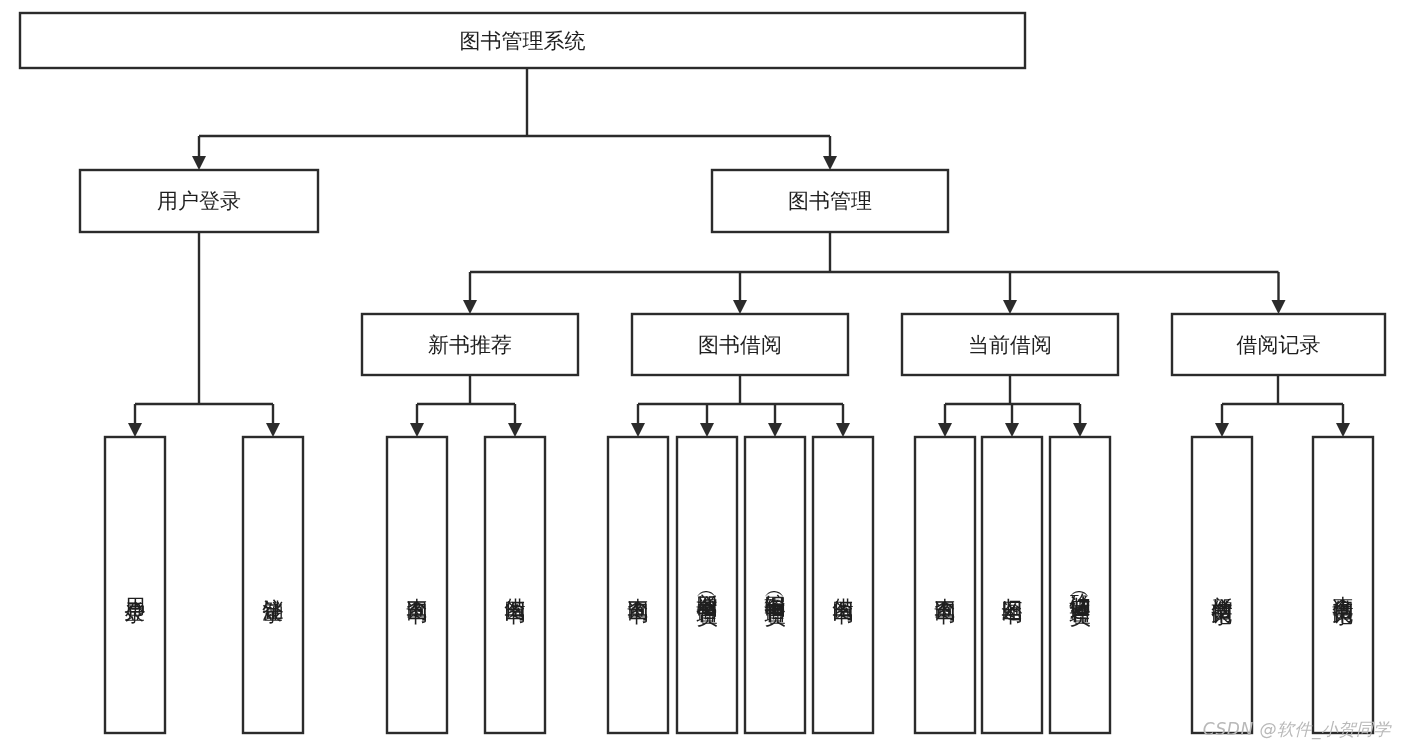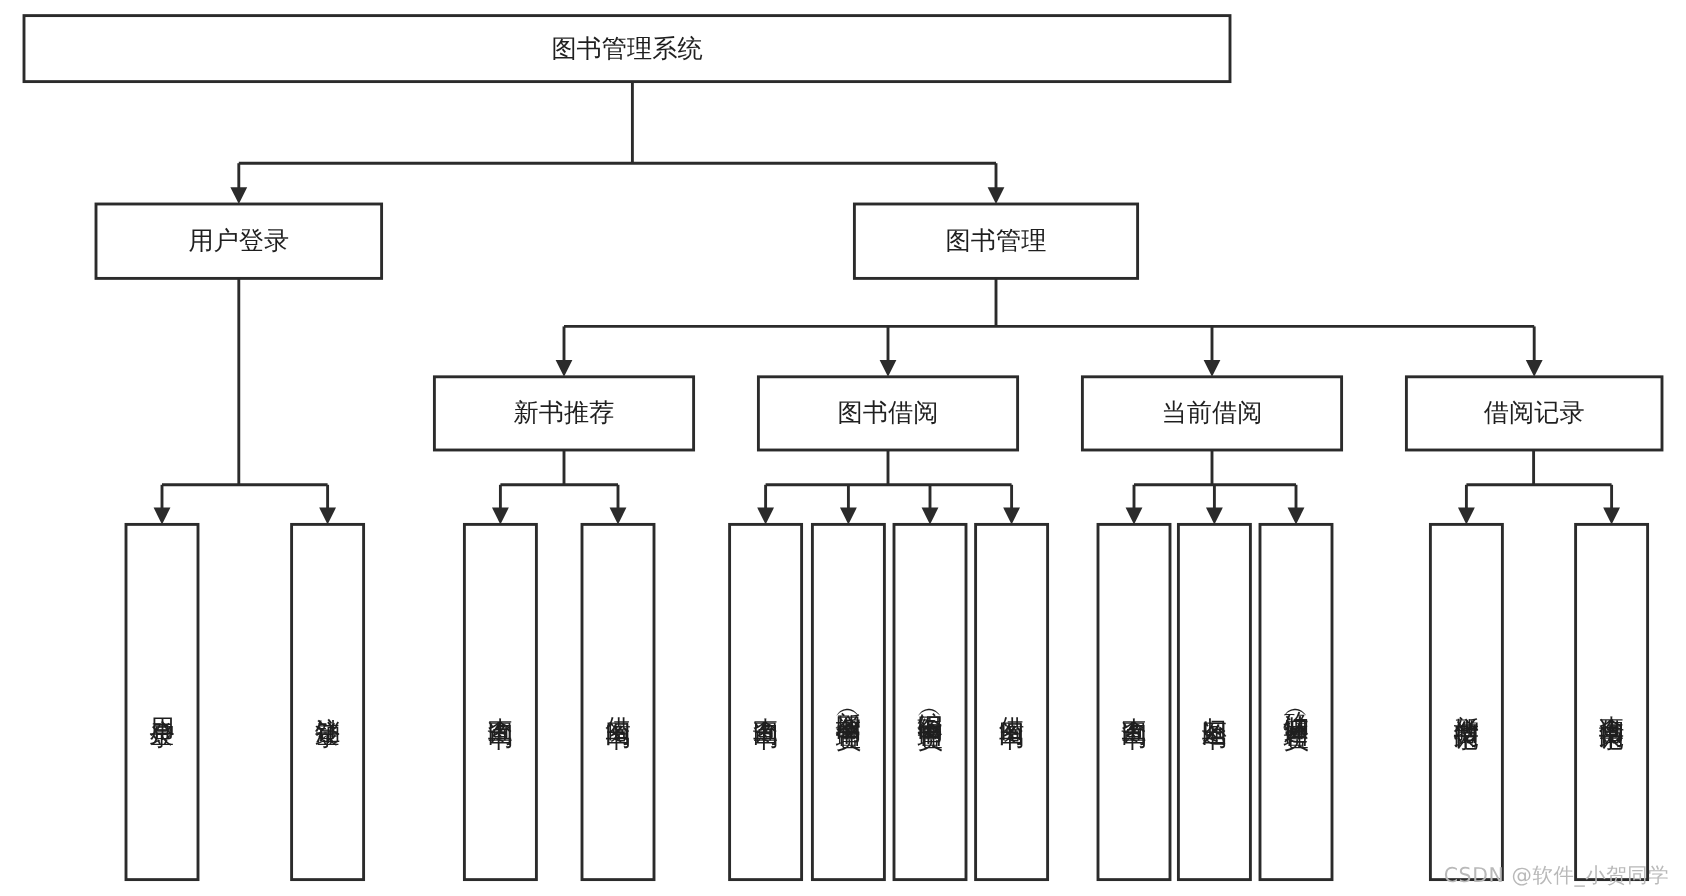--- a/index.html
+++ b/index.html
@@ -64,20 +64,21 @@
   }
   .watermark {
     position: absolute;
     right: 14px;
     bottom: 6px;
     font-family: "DejaVu Sans", "Liberation Sans", sans-serif;
     font-size: 17px;
     color: #b9b9b9;
     letter-spacing: 0.5px;
     white-space: nowrap;
+    font-style: italic;
   }
 </style>
 </head>
 <body>
 
 <div id="diagram-root">
   <svg class="diagram-canvas" viewBox="0 0 1405 747">
     <g id="connector-layer">
         <g>
           <path class="connector" d="M 527 68 L 527 136"></path>

